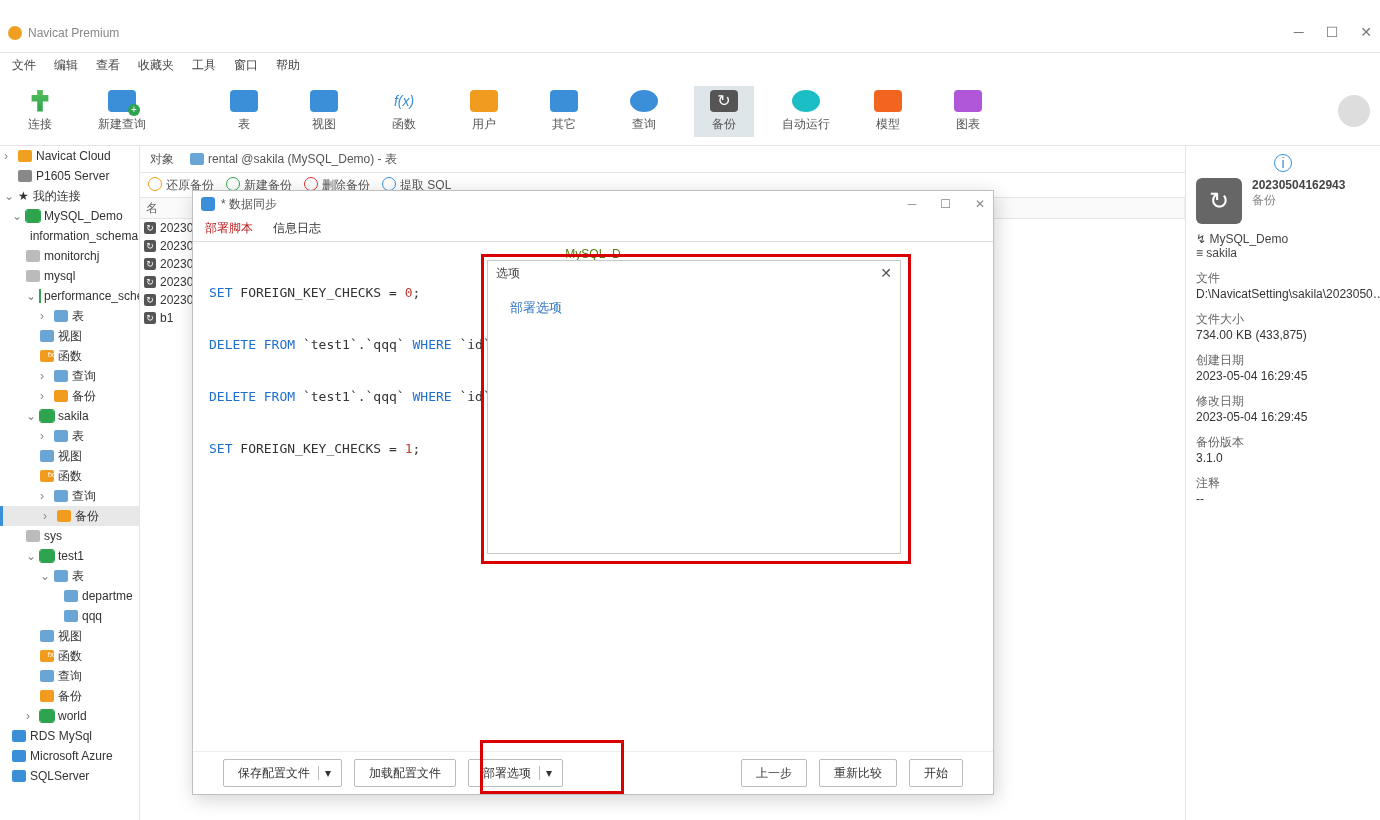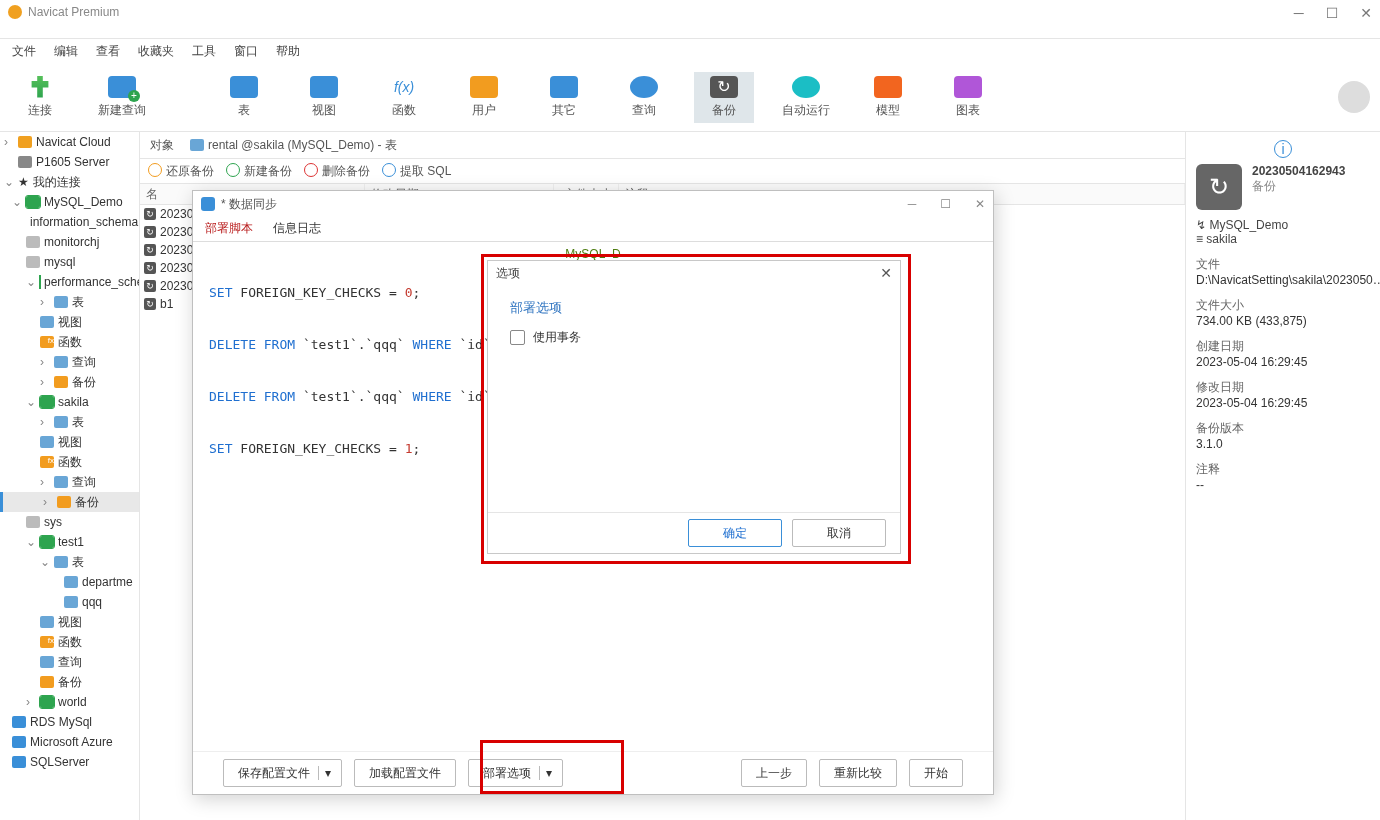--- a/index.html
+++ b/index.html
@@ -1,16 +1,16 @@
 <!DOCTYPE html>
 <html><head>
 <meta charset="utf-8">
 <style>
   html,body{margin:0;padding:0;height:100%;font-family:"Microsoft YaHei","Segoe UI",Arial,sans-serif;font-size:12px;color:#333;background:#fff;overflow:hidden}
-  .title-bar{height:28px;display:flex;align-items:flex-start;padding:5px 8px;border-bottom:1px solid #e5e5e5}
+  .title-bar{height:28px;display:flex;align-items:flex-end;padding:12px 8px;border-bottom:1px solid #e5e5e5}
   .title-bar .logo{width:14px;height:14px;border-radius:50%;background:#f0a020;margin-right:6px}
   .title-bar .title{color:#888}
   .win-ctrls{margin-left:auto;display:flex;gap:22px;color:#777;font-size:14px}
   .win-ctrls span{cursor:default}
   .menu-bar{height:24px;display:flex;align-items:center;gap:18px;padding:0 12px;color:#444}
   .menu-bar span{cursor:default}
   .toolbar{height:60px;display:flex;align-items:center;padding:4px 10px;border-bottom:1px solid #e5e5e5;gap:20px}
   .tool{display:flex;flex-direction:column;align-items:center;gap:4px;padding:4px 8px;min-width:44px;color:#555}
   .tool.sel{background:#dfe6ea}
   .tool .ico{width:28px;height:22px;border-radius:4px;position:relative}
@@ -475,22 +475,14 @@
 <div class="hl-red hl1"></div>
 <div class="hl-red hl2"></div>
 
 <div class="opt">
   <div class="opt-title">
     <span>选项</span>
     <span class="x">✕</span>
   </div>
   <div class="opt-body">
     <div class="opt-h">部署选项</div>
-    <label class="chk">
-        <span class="box"></span>
-        <span>使用事务</span>
-      </label>
-  </div>
-  <div class="opt-foot">
-    <div class="btn primary">确定</div>
-    <div class="btn">取消</div>
   </div>
 </div>
 
 </body></html>

